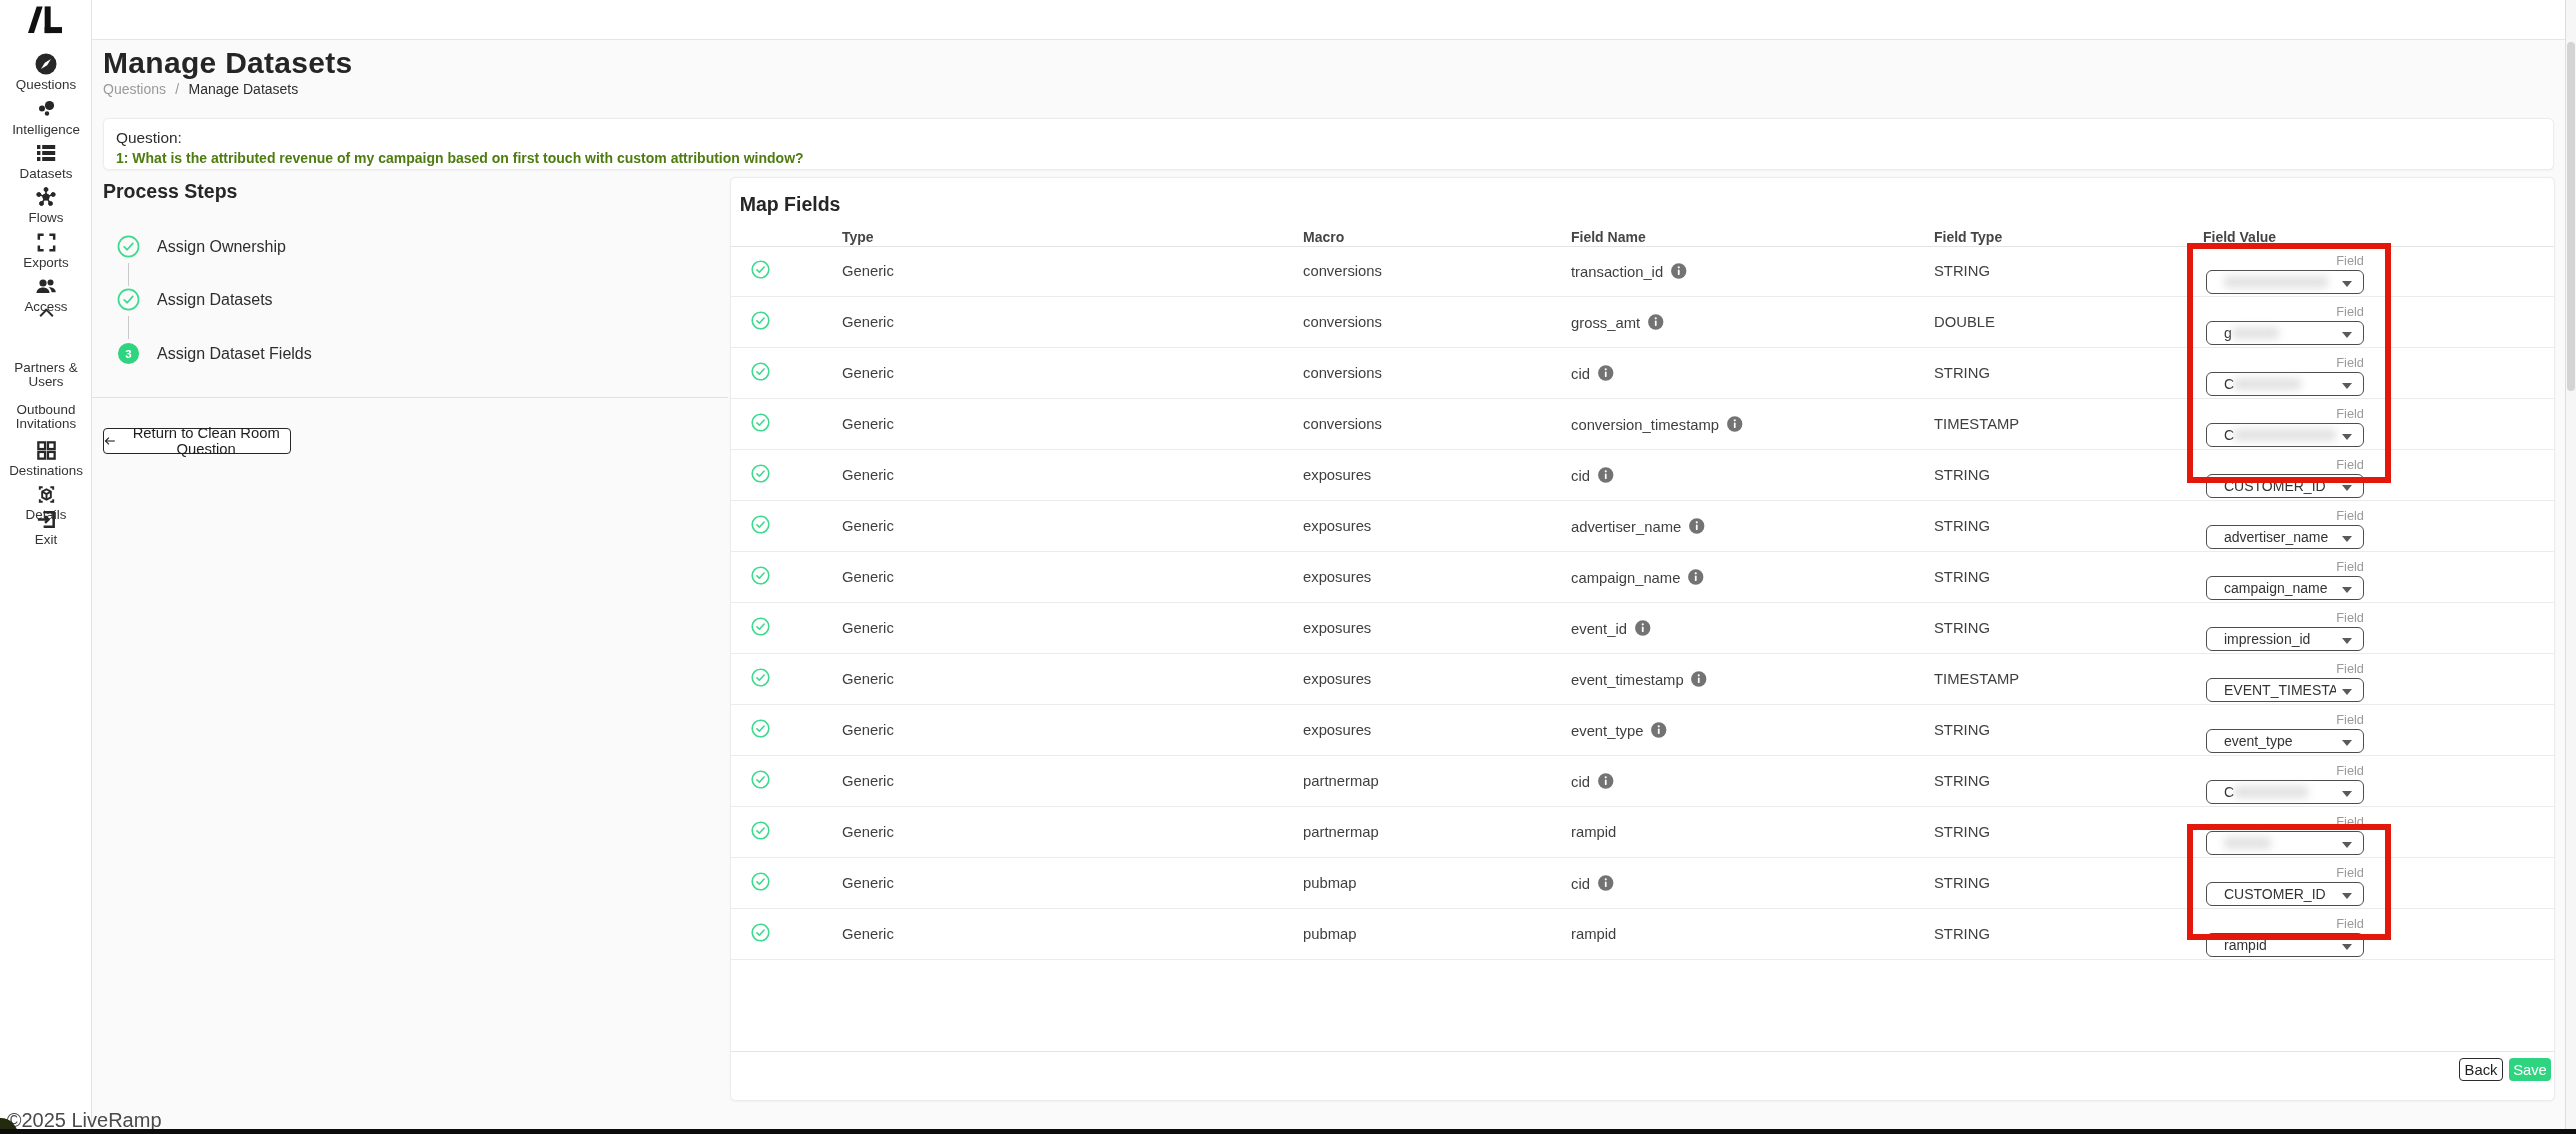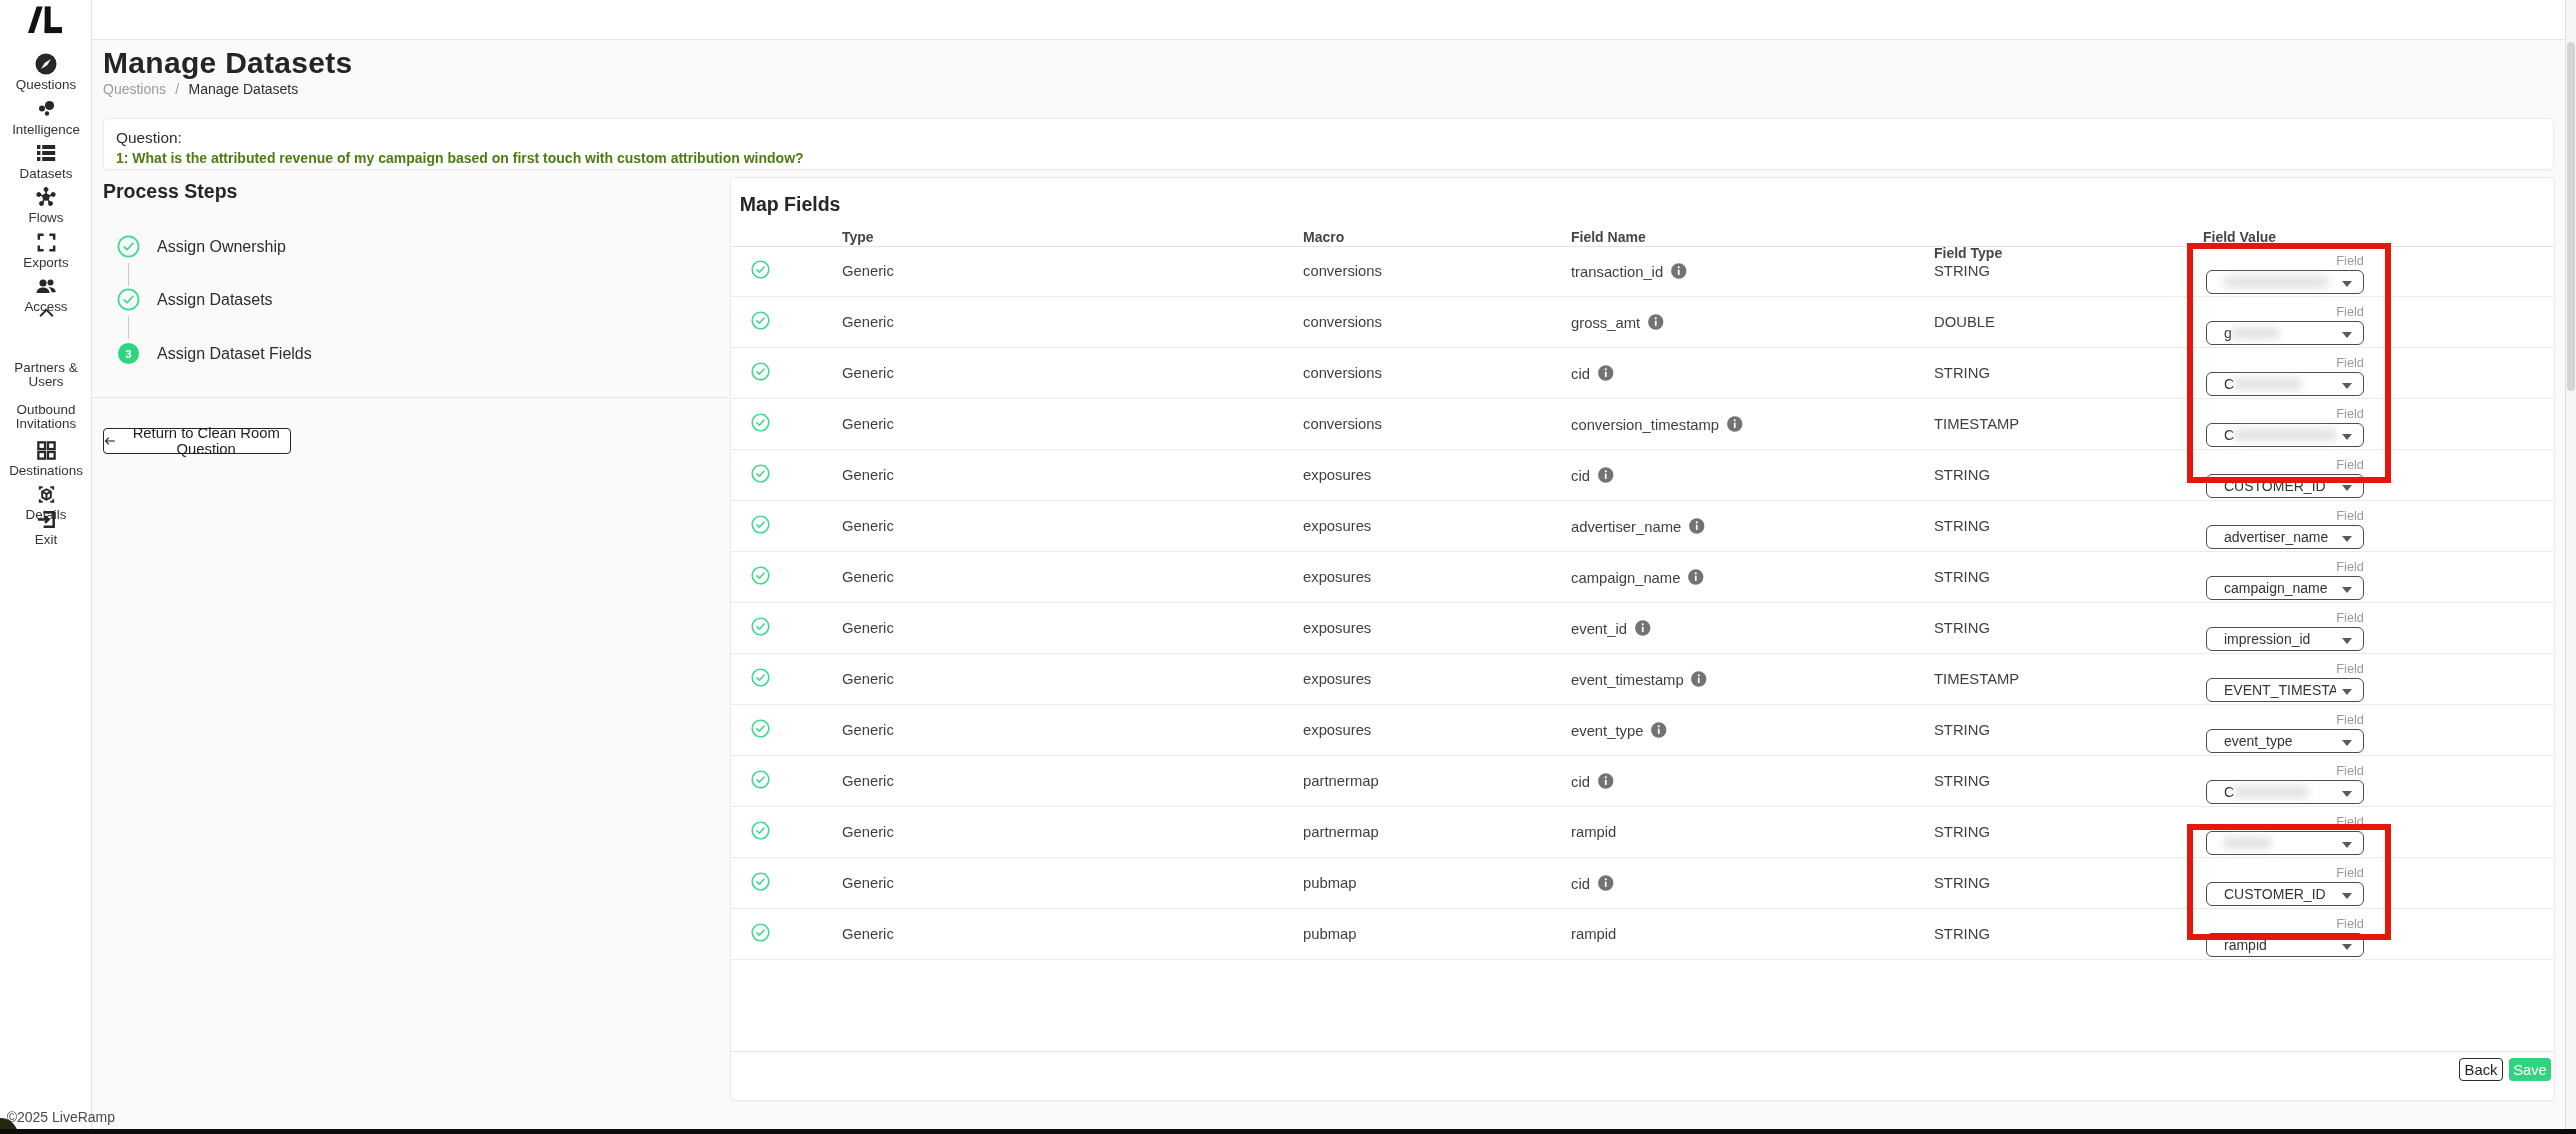--- a/index.html
+++ b/index.html
@@ -47,21 +47,21 @@
   .connector { position:absolute; left:128px; width:1.3px; background:#c9c9c9; }
   .left-divider { position:absolute; left:92px; top:397px; width:636px; height:0.7px; background:#e2e2e2; }
   .return-btn { position:absolute; left:103px; top:408px; width:188px; height:25.5px; background:#fff; border:1.3px solid #262626; border-radius:4px; font-size:14.8px; color:#1e1e1e; display:flex; align-items:center; justify-content:center; gap:6.7px; cursor:pointer;margin-top:20px; }
 
   
   .mf-card { position:absolute; left:730px; top:177px; width:1825px; height:924px; }
   .mf-title { position:absolute; left:8.7px; top:14.8px; font-size:19.5px; font-weight:700; color:#262626; }
   .thead { position:absolute; left:0; top:51px; width:100%; height:17.5px; }
   .thead span { position:absolute; font-size:14px; font-weight:700; color:#454545; }
   .th-type  { left:111px; } .th-macro { left:572px; } .th-fname { left:840px; }
-  .th-ftype { left:1203px;margin-top:16px; } .th-fvalue { left:1472px; }
+  .th-ftype { left:1203px; } .th-fvalue { left:1472px; }
   .thead-line { position:absolute; left:0; top:68px; width:100%; height:0.7px; background:#e4e4e4; }
   .tbody { position:absolute; left:0; top:68px; width:100%; }
   .trow { position:relative; width:100%; height:51px; border-bottom:0.7px solid #ebebeb; }
   .cell { position:absolute; top:50%; transform:translateY(-50%); font-size:14.8px; color:#3f3f3f; white-space:nowrap; }
   .c-status { left:19.5px; } .c-type { left:111px; } .c-macro { left:572px; }
   .c-fname { left:840px; display:flex; align-items:flex-end; gap:6.7px; }
   .c-ftype { left:1203px; }
   .c-fvalue { left:1475px; transform:none; top:7.4px; }
   .f-label { font-size:12.8px; color:#9a9a9a; margin:0 0 2px 17.5px;text-align:right; }
   .select { position:relative; width:158px; height:24px; border:1.3px solid #4d4d4d; border-radius:6px; background:#fff; display:flex; align-items:center; padding:0 27px 0 17px; cursor:pointer; }
@@ -73,21 +73,21 @@
   .btn { position:absolute; top:880px; height:23px; border-radius:4px; font-size:14.8px; display:flex; align-items:center; justify-content:center; cursor:pointer; }
   .back-btn { left:1728px; width:44px; background:#fff; border:1.3px solid #2b2b2b; color:#1e1e1e; }
   .save-btn { left:1778px; width:42px; background:#2ed47f; border:none; color:#fff; }
 
   
   .annot { position:absolute; border:6.7px solid #e3170a; z-index:9; pointer-events:none; }
   .annot-1 { left:2187px; top:243px; width:204px; height:240px; }
   .annot-2 { left:2187px; top:824px; width:204px; height:116px; }
   .scrollbar { position:absolute; right:0; top:0; width:11.4px; height:1129px; background:#f6f6f6; border-left:0.7px solid #ddd; z-index:6; }
   .scroll-thumb { position:absolute; left:1.3px; top:42px; width:8px; height:349px; border-radius:4px; background:#d4d4d4; }
-  .footer-note { position:absolute; left:6.7px; top:1109px; font-size:14px; color:#4a4a4a; z-index:7; }
+  .footer-note { position:absolute; left:6.7px; top:1109px; font-size:20px; color:#4a4a4a; z-index:7; }
   .bottom-bar { position:absolute; left:0; top:1129px; width:2576px; height:5.4px; background:#0c0c0c; z-index:8; }
   .corner-blob { position:absolute; left:-17.5px; top:1118px; width:35px; height:35px; border-radius:50%; background:#222a10; z-index:8; }
 </style>
 </head>
 <body>
 
 <aside class="sidebar">
   <div class="logo">
     <svg width="40" height="29.5" viewBox="0 0 30 22">
       <polygon points="8,1 12.5,1 6,21 1.5,21" fill="#111"></polygon>

